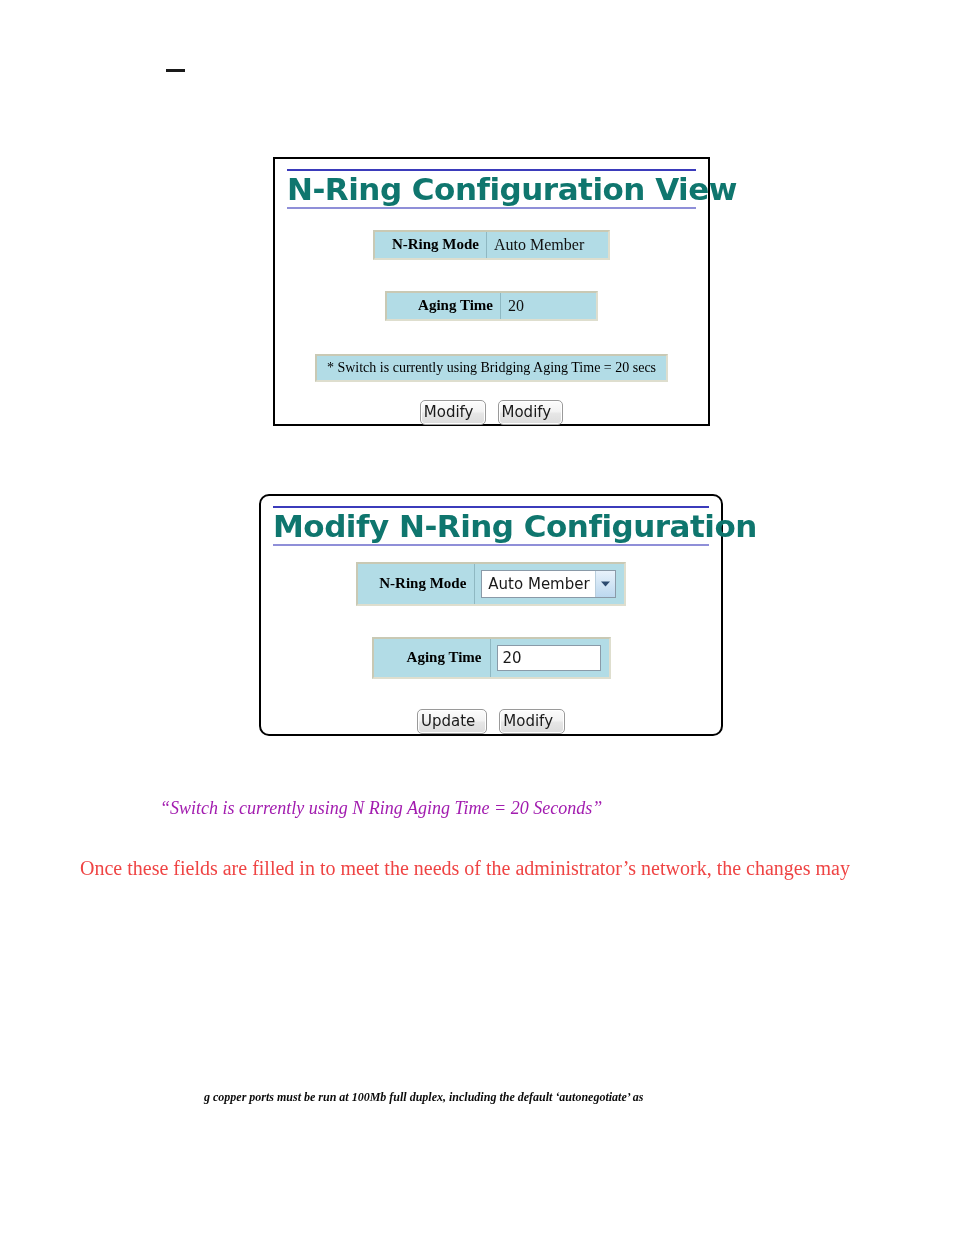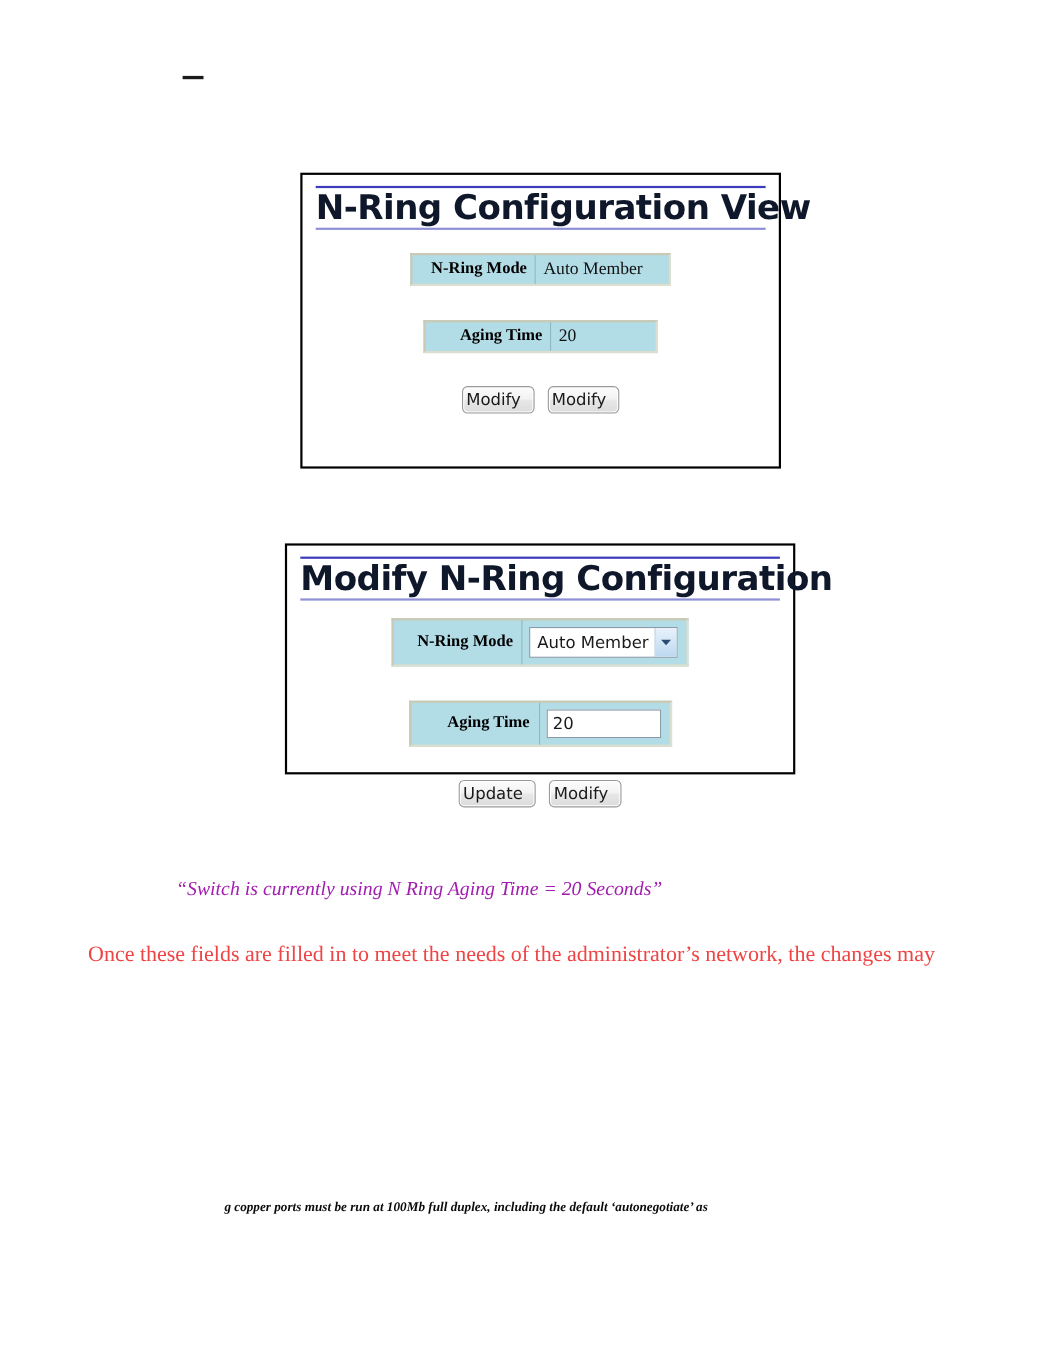--- a/index.html
+++ b/index.html
@@ -28,32 +28,32 @@
 
   
   .panel {
     position: absolute;
     box-sizing: border-box;
     border: 2px solid #000000;
     background: #ffffff;
     font-family: "Liberation Serif", serif;
   }
   #panel-view   { left: 273px; top: 157px; width: 437px; height: 269px; }
-  #panel-modify { left: 259px; top: 494px; width: 464px; height: 210px; }
+  #panel-modify { left: 259px; top: 494px; width: 464px; height: 242px; border-radius: 10px; }
 
   .panel-inner {
     padding: 10px 12px 12px 12px;
     text-align: center;
   }
 
   
   .panel-heading {
     font-family: "DejaVu Sans", sans-serif;
     font-weight: bold;
-    color: #0f172a;
+    color: #0f766e;
     letter-spacing: -0.5px;
     border-top: 2px solid #3b3bbb;
     border-bottom: 2px solid #8f8fd8;
     line-height: 1.05;
     padding: 2px 0 1px 0;
     white-space: nowrap;
   }
   #panel-view .panel-heading   { font-size: 31px; }
   #panel-modify .panel-heading { font-size: 31px; }
 
@@ -234,20 +234,23 @@
       </div>
     </div>
 
     <div class="row-wrap">
       <div class="field-row" id="view-aging-row">
         <div class="field-label">Aging Time</div>
         <div class="field-value">20</div>
       </div>
     </div>
 
+    <div class="row-wrap">
+      <div class="note-bar">* Switch is currently using Bridging Aging Time = 20 secs</div>
+    </div>
 
     <div class="button-bar">
       <span class="btn">Modify</span>
       <span class="btn">Modify</span>
     </div>
 
   </div>
 </div>
 
 <div class="panel" id="panel-modify">

